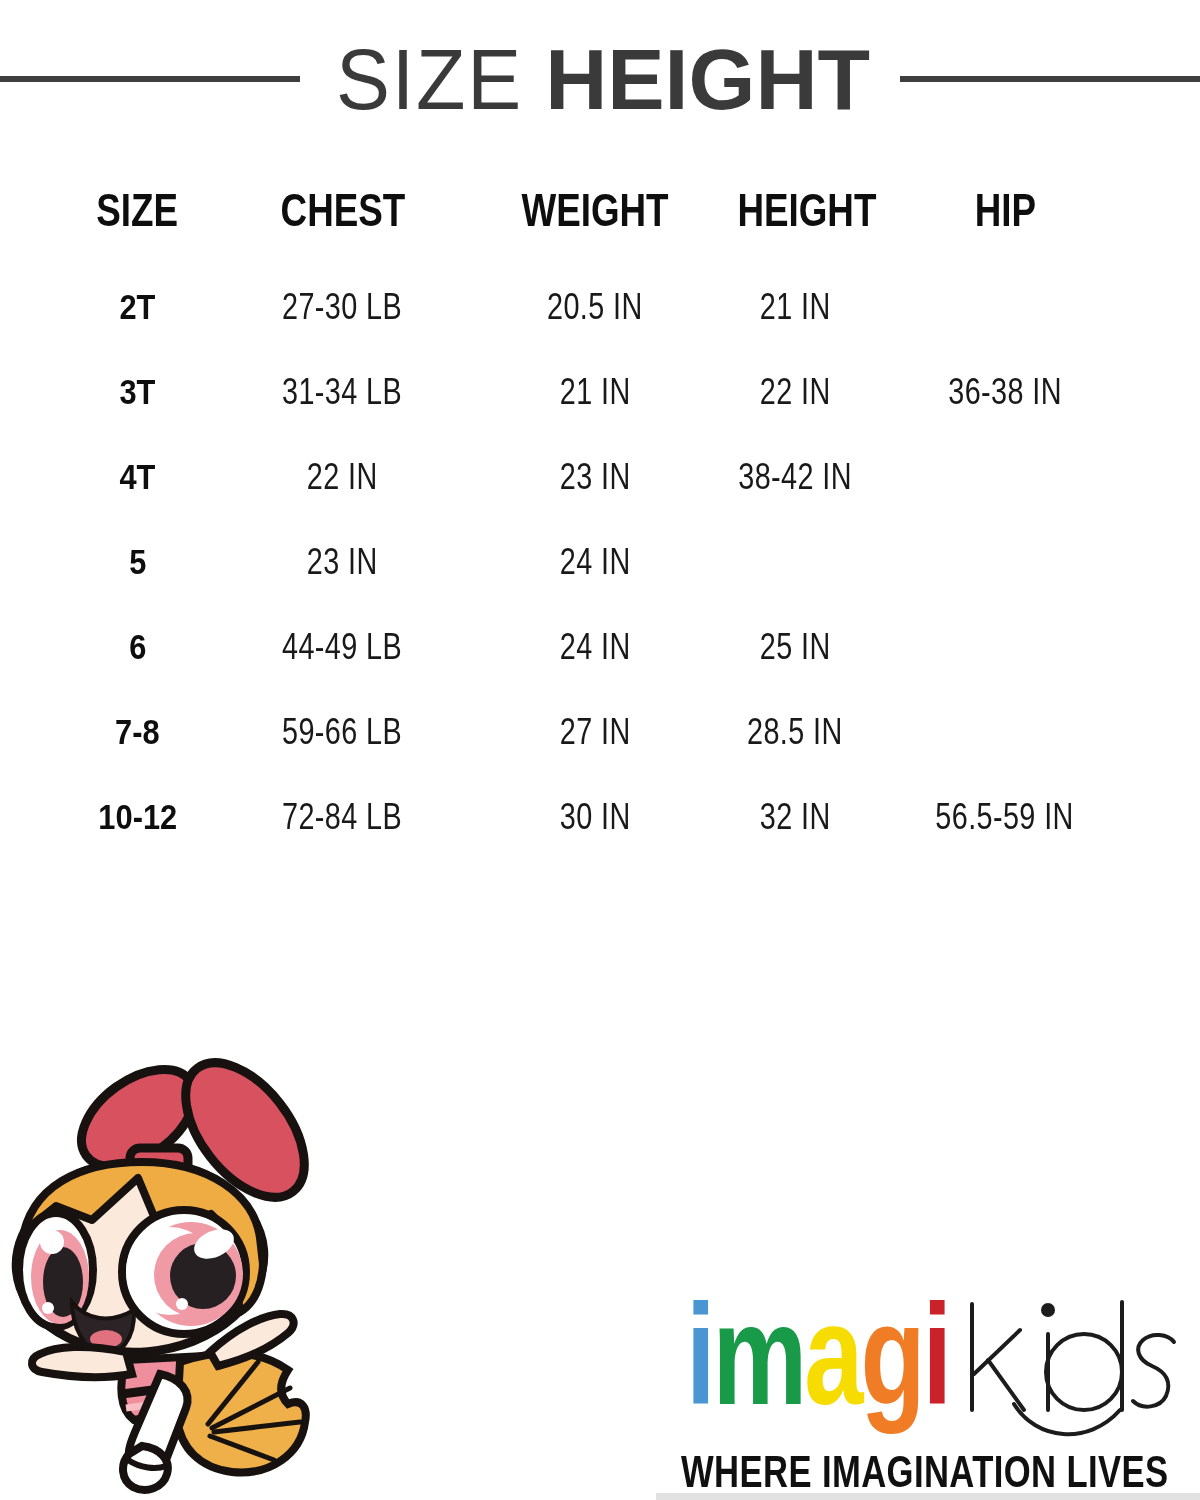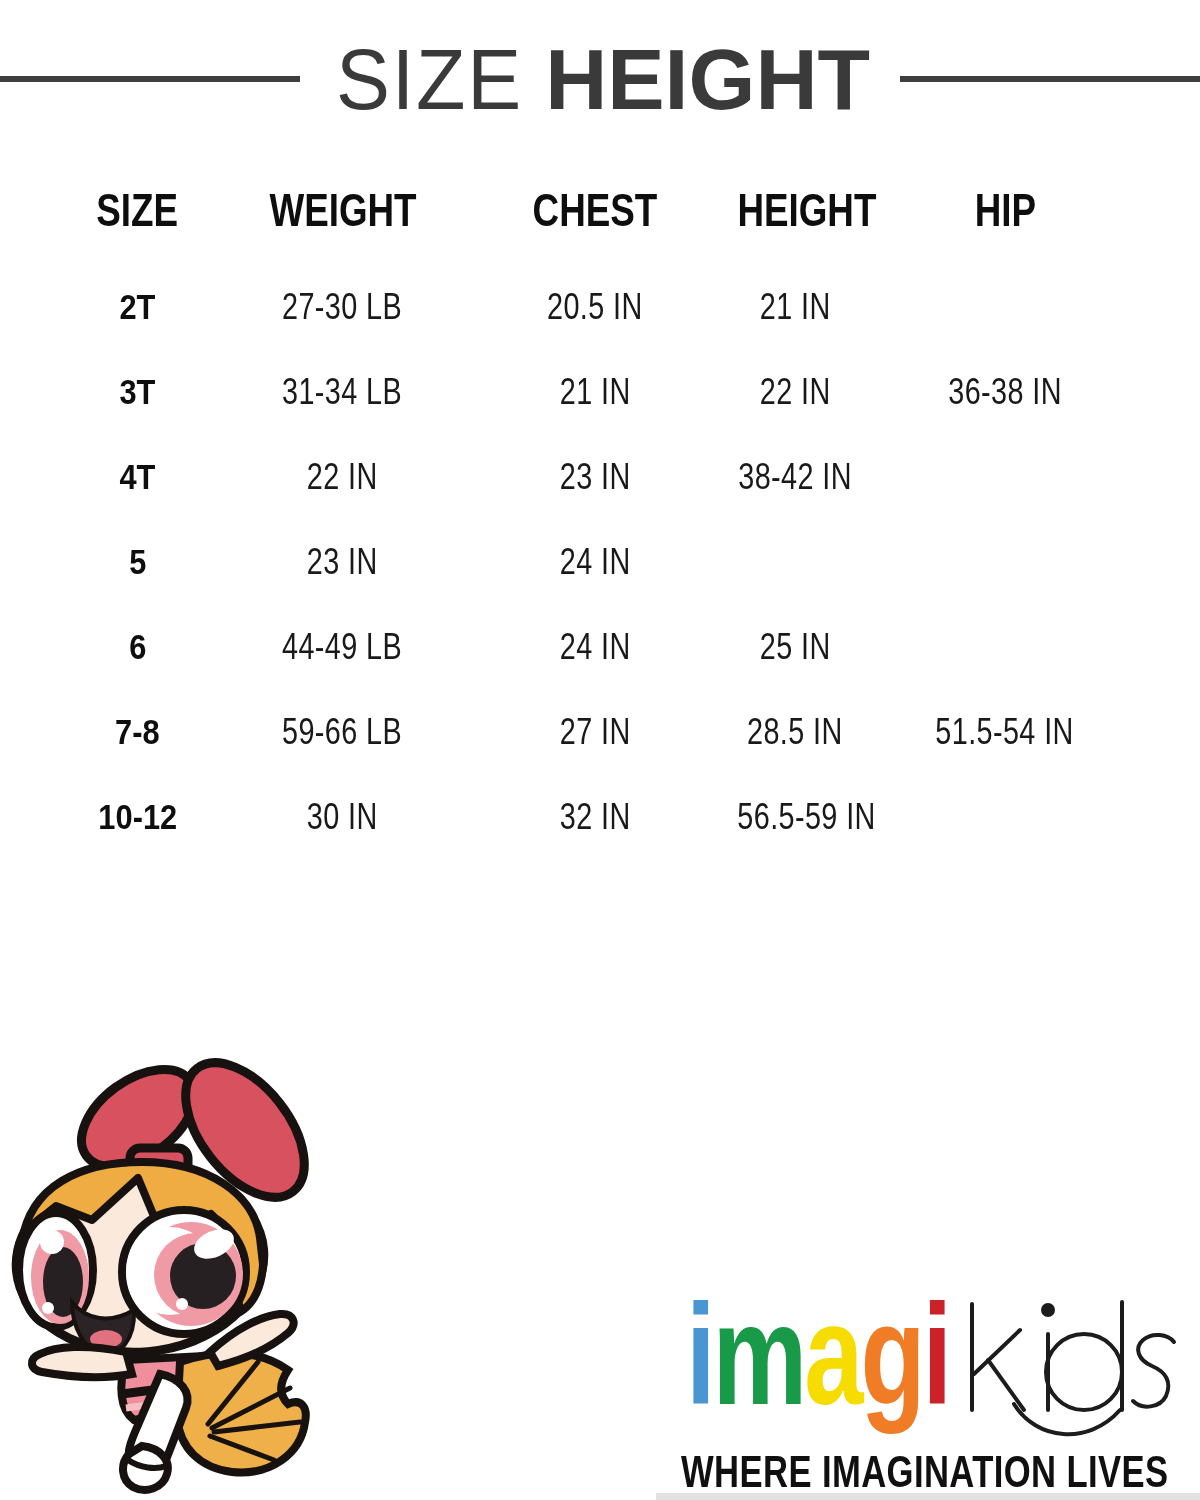--- a/index.html
+++ b/index.html
@@ -54,22 +54,22 @@
     <div class="title-text">
       <span class="w-light">SIZE</span>
       <span class="w-bold">HEIGHT</span>
     </div>
     <div class="rule"></div>
   </div>
 
   <div class="size-table">
     <div class="trow head">
       <div class="th"><span>SIZE</span></div>
+      <div class="th"><span>CHEST</span></div>
       <div class="th"><span>WEIGHT</span></div>
-      <div class="th"><span>CHEST</span></div>
       <div class="th"><span>HEIGHT</span></div>
       <div class="th"><span>HIP</span></div>
     </div>
 
     <div class="trow">
       <div class="cell-size"><span>2T</span></div>
       <div class="cell"><span>27-30 LB</span></div>
       <div class="cell"><span>20.5 IN</span></div>
       <div class="cell"><span>21 IN</span></div>
     </div>
@@ -95,24 +95,24 @@
       <div class="cell-size"><span>6</span></div>
       <div class="cell"><span>44-49 LB</span></div>
       <div class="cell"><span>24 IN</span></div>
       <div class="cell"><span>25 IN</span></div>
     </div>
     <div class="trow">
       <div class="cell-size"><span>7-8</span></div>
       <div class="cell"><span>59-66 LB</span></div>
       <div class="cell"><span>27 IN</span></div>
       <div class="cell"><span>28.5 IN</span></div>
-      <div class="cell"><span>51.5-54 IN</span></div>
     </div>
     <div class="trow">
       <div class="cell-size"><span>10-12</span></div>
+      <div class="cell"><span>72-84 LB</span></div>
       <div class="cell"><span>30 IN</span></div>
       <div class="cell"><span>32 IN</span></div>
       <div class="cell"><span>56.5-59 IN</span></div>
     </div>
   </div>
 
   <svg class="character" viewBox="0 0 322 440" xmlns="http://www.w3.org/2000/svg" aria-hidden="true">
     <g stroke="#171210" stroke-width="9" fill="#d8515f">
       <ellipse cx="130" cy="62" rx="64" ry="38" transform="rotate(-36 130 62)"></ellipse>
       <ellipse cx="237" cy="74" rx="78" ry="44" transform="rotate(52 237 74)"></ellipse>

